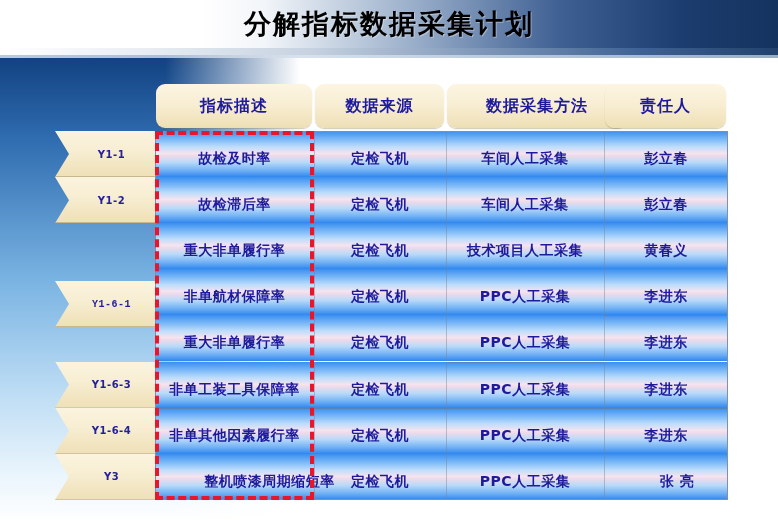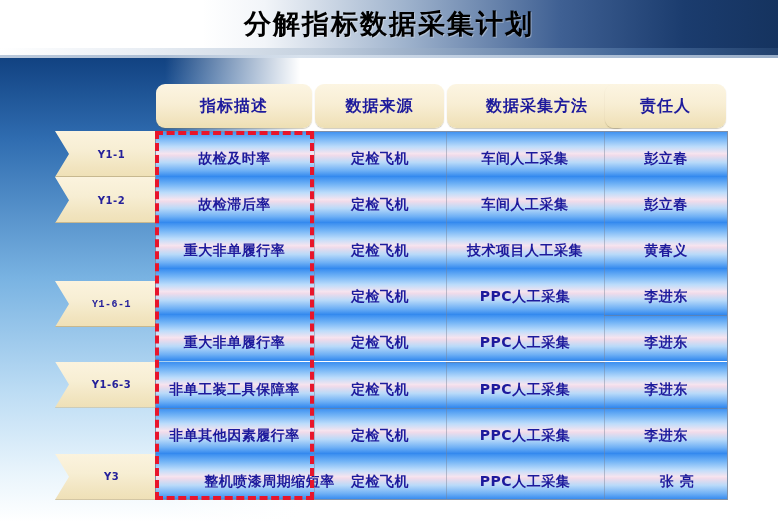--- a/index.html
+++ b/index.html
@@ -121,20 +121,23 @@
       </div>
       <div class="labelcell" style="top: 46.1px;">
         <span>Y1-2</span>
       </div>
       <div class="labelcell" style="top: 150px; font-family: Liberation Mono, monospace;">
         <span>Y1-6-1</span>
       </div>
       <div class="labelcell" style="top: 230.5px;">
         <span>Y1-6-3</span>
       </div>
+      <div class="labelcell" style="top: 276.6px;">
+        <span>Y1-6-4</span>
+      </div>
       <div class="labelcell" style="top: 322.7px;">
         <span>Y3</span>
       </div>
     </div>
 
   <div class="thead" id="thead">
       <div class="th" style="left: 1px; width: 156px;">
         <span>指标描述</span>
       </div>
       <div class="th" style="left: 160px; width: 129px;">
@@ -170,20 +173,21 @@
       <div class="trow" style="top: 92.2px;">
         <div class="cell desc" style="left: 0px; width: 159px;">重大非单履行率</div>
         <div class="cell source" style="left: 159px; width: 132px;">定检飞机</div>
         <div class="cell method" style="left: 291px; width: 158px;">技术项目人工采集</div>
         <div class="cell owner" style="left: 449px; width: 124px;">黄春义</div>
         <div class="vsep" style="left: 159px;"></div>
         <div class="vsep" style="left: 291px;"></div>
         <div class="vsep" style="left: 449px;"></div>
       </div>
       <div class="trow" style="top: 138.3px;">
+        <div class="cell desc" style="left: 0px; width: 159px;">非单航材保障率</div>
         <div class="cell source" style="left: 159px; width: 132px;">定检飞机</div>
         <div class="cell method" style="left: 291px; width: 158px;">PPC人工采集</div>
         <div class="cell owner" style="left: 449px; width: 124px;">李进东</div>
         <div class="vsep" style="left: 159px;"></div>
         <div class="vsep" style="left: 291px;"></div>
         <div class="vsep" style="left: 449px;"></div>
       </div>
       <div class="trow" style="top: 184.4px;">
         <div class="cell desc" style="left: 0px; width: 159px;">重大非单履行率</div>
         <div class="cell source" style="left: 159px; width: 132px;">定检飞机</div>

